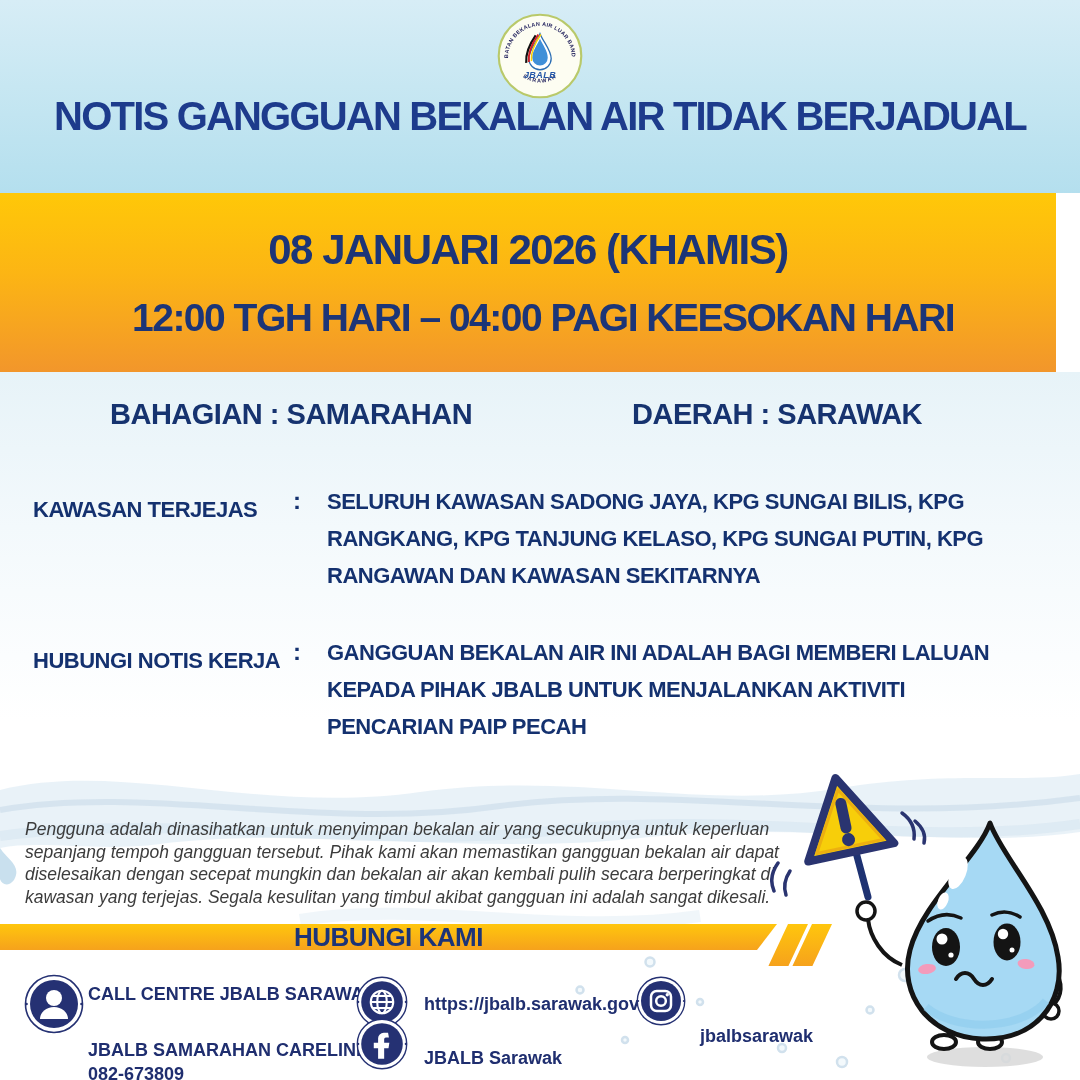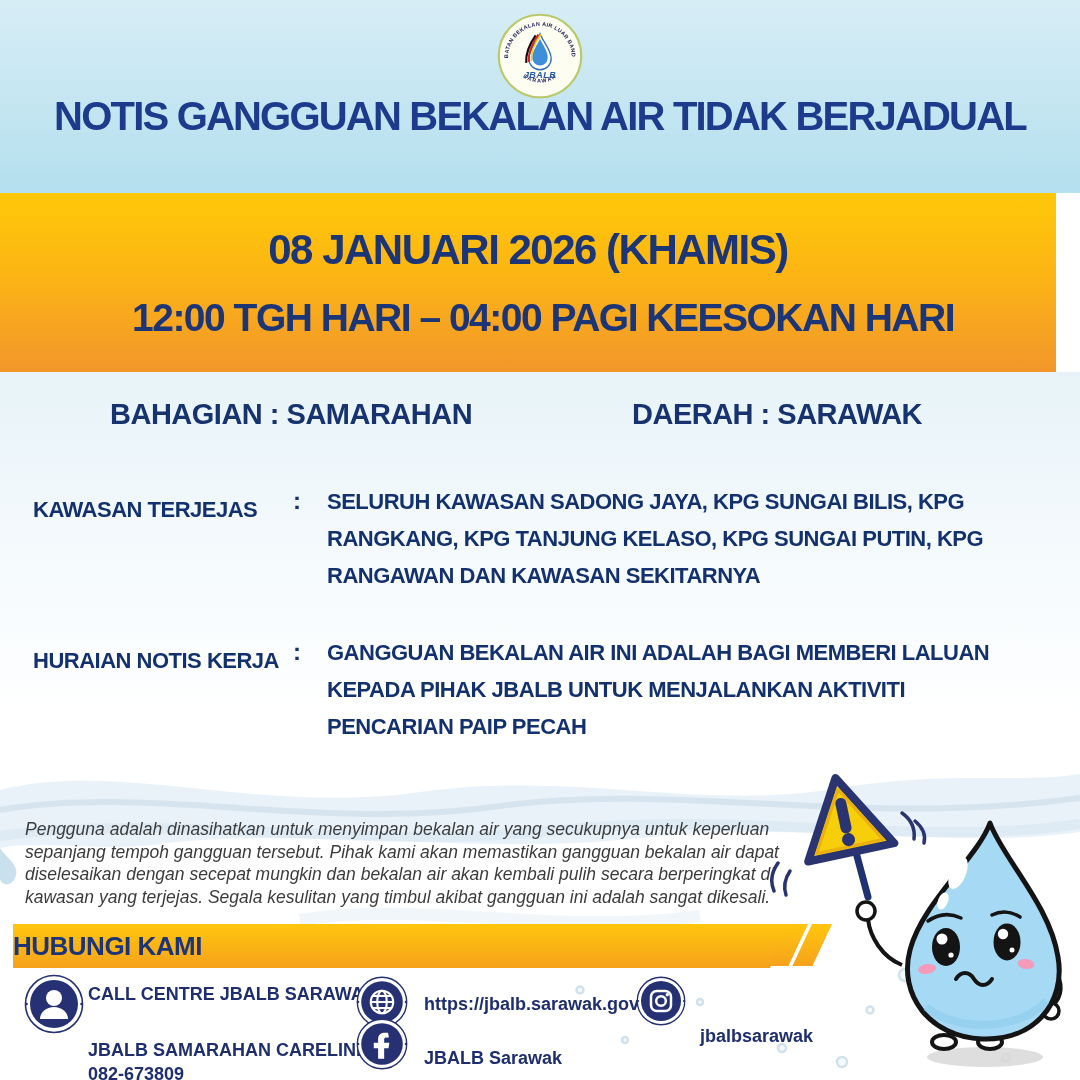--- a/index.html
+++ b/index.html
@@ -31,24 +31,24 @@
   .detail-colon{position:absolute;left:293px;top:4px;font-weight:bold;font-size:24px;}
   .detail-value{position:absolute;left:327px;top:0;width:700px;font-weight:bold;font-size:22px;line-height:37px;letter-spacing:-0.5px;}
   .row-kawasan{top:483px;}
   .row-huraian{top:634px;}
   
   .sec-bottom{position:absolute;left:0;top:760px;width:1080px;height:320px;background:#ffffff;}
   .splash{position:absolute;left:0;top:740px;width:1080px;height:340px;pointer-events:none;}
   .advisory{position:absolute;left:25px;top:818px;width:780px;
     font-style:italic;font-size:17.5px;line-height:22.5px;color:#3c3c3c;font-weight:500;}
   
-  .contact-bar{position:absolute;left:13px;top:924px;width:777px;height:44px;
+  .contact-bar{position:absolute;left:0;top:924px;width:777px;height:26px;
     background:linear-gradient(180deg,#ffc60d,#f6a21c);
     clip-path:polygon(0 0,777px 0,757px 100%,0 100%);
-    display:flex;align-items:center;}
+    display:flex;align-items:center;justify-content:center;}
   .contact-bar .heading{font-size:26px;font-weight:bold;color:#1c3478;letter-spacing:-0.5px;}
   .bar-stripe{position:absolute;top:924px;width:20px;height:42px;
     background:linear-gradient(180deg,#ffc60d,#f6a21c);transform:skewX(-25deg);transform-origin:top left;}
   .stripe1{left:788px;} .stripe2{left:812px;}
   
   .cicon{position:absolute;}
   .ctext{position:absolute;color:#1f2e6f;font-weight:bold;font-size:18px;line-height:24px;white-space:nowrap;}
   .mascot{position:absolute;left:770px;top:745px;width:310px;height:335px;}
 </style>
 </head>
@@ -92,21 +92,21 @@
     <span class="region-daerah">DAERAH : SARAWAK</span>
   </div>
 
   <div class="detail-row row-kawasan">
     <span class="detail-label">KAWASAN TERJEJAS</span>
     <span class="detail-colon">:</span>
     <span class="detail-value">SELURUH KAWASAN SADONG JAYA, KPG SUNGAI BILIS, KPG RANGKANG, KPG TANJUNG KELASO, KPG SUNGAI PUTIN, KPG RANGAWAN DAN KAWASAN SEKITARNYA</span>
   </div>
 
   <div class="detail-row row-huraian">
-    <span class="detail-label">HURAIAN NOTIS KERJA</span>
+    <span class="detail-label">HUBUNGI NOTIS KERJA</span>
     <span class="detail-colon">:</span>
     <span class="detail-value">GANGGUAN BEKALAN AIR INI ADALAH BAGI MEMBERI LALUAN KEPADA PIHAK JBALB UNTUK MENJALANKAN AKTIVITI PENCARIAN PAIP PECAH</span>
   </div>
 
   <div class="sec-bottom"></div>
 
   <svg class="splash" viewBox="0 0 1080 340">
     <path d="M0,50 C120,20 260,75 420,52 C580,30 700,72 840,48 C950,30 1020,44 1080,34 L1080,92 C960,110 800,80 640,98 C480,116 300,86 160,104 C100,112 40,100 0,108 Z" fill="#e2edf5" opacity="0.75"></path>
     <path d="M0,70 C150,44 320,92 500,66 C680,42 860,88 1080,58" fill="none" stroke="#c6d9e8" stroke-width="6" opacity="0.55"></path>
     <path d="M0,96 C180,72 360,112 560,90 C740,70 920,108 1080,84" fill="none" stroke="#d4e3ef" stroke-width="10" opacity="0.5"></path>

